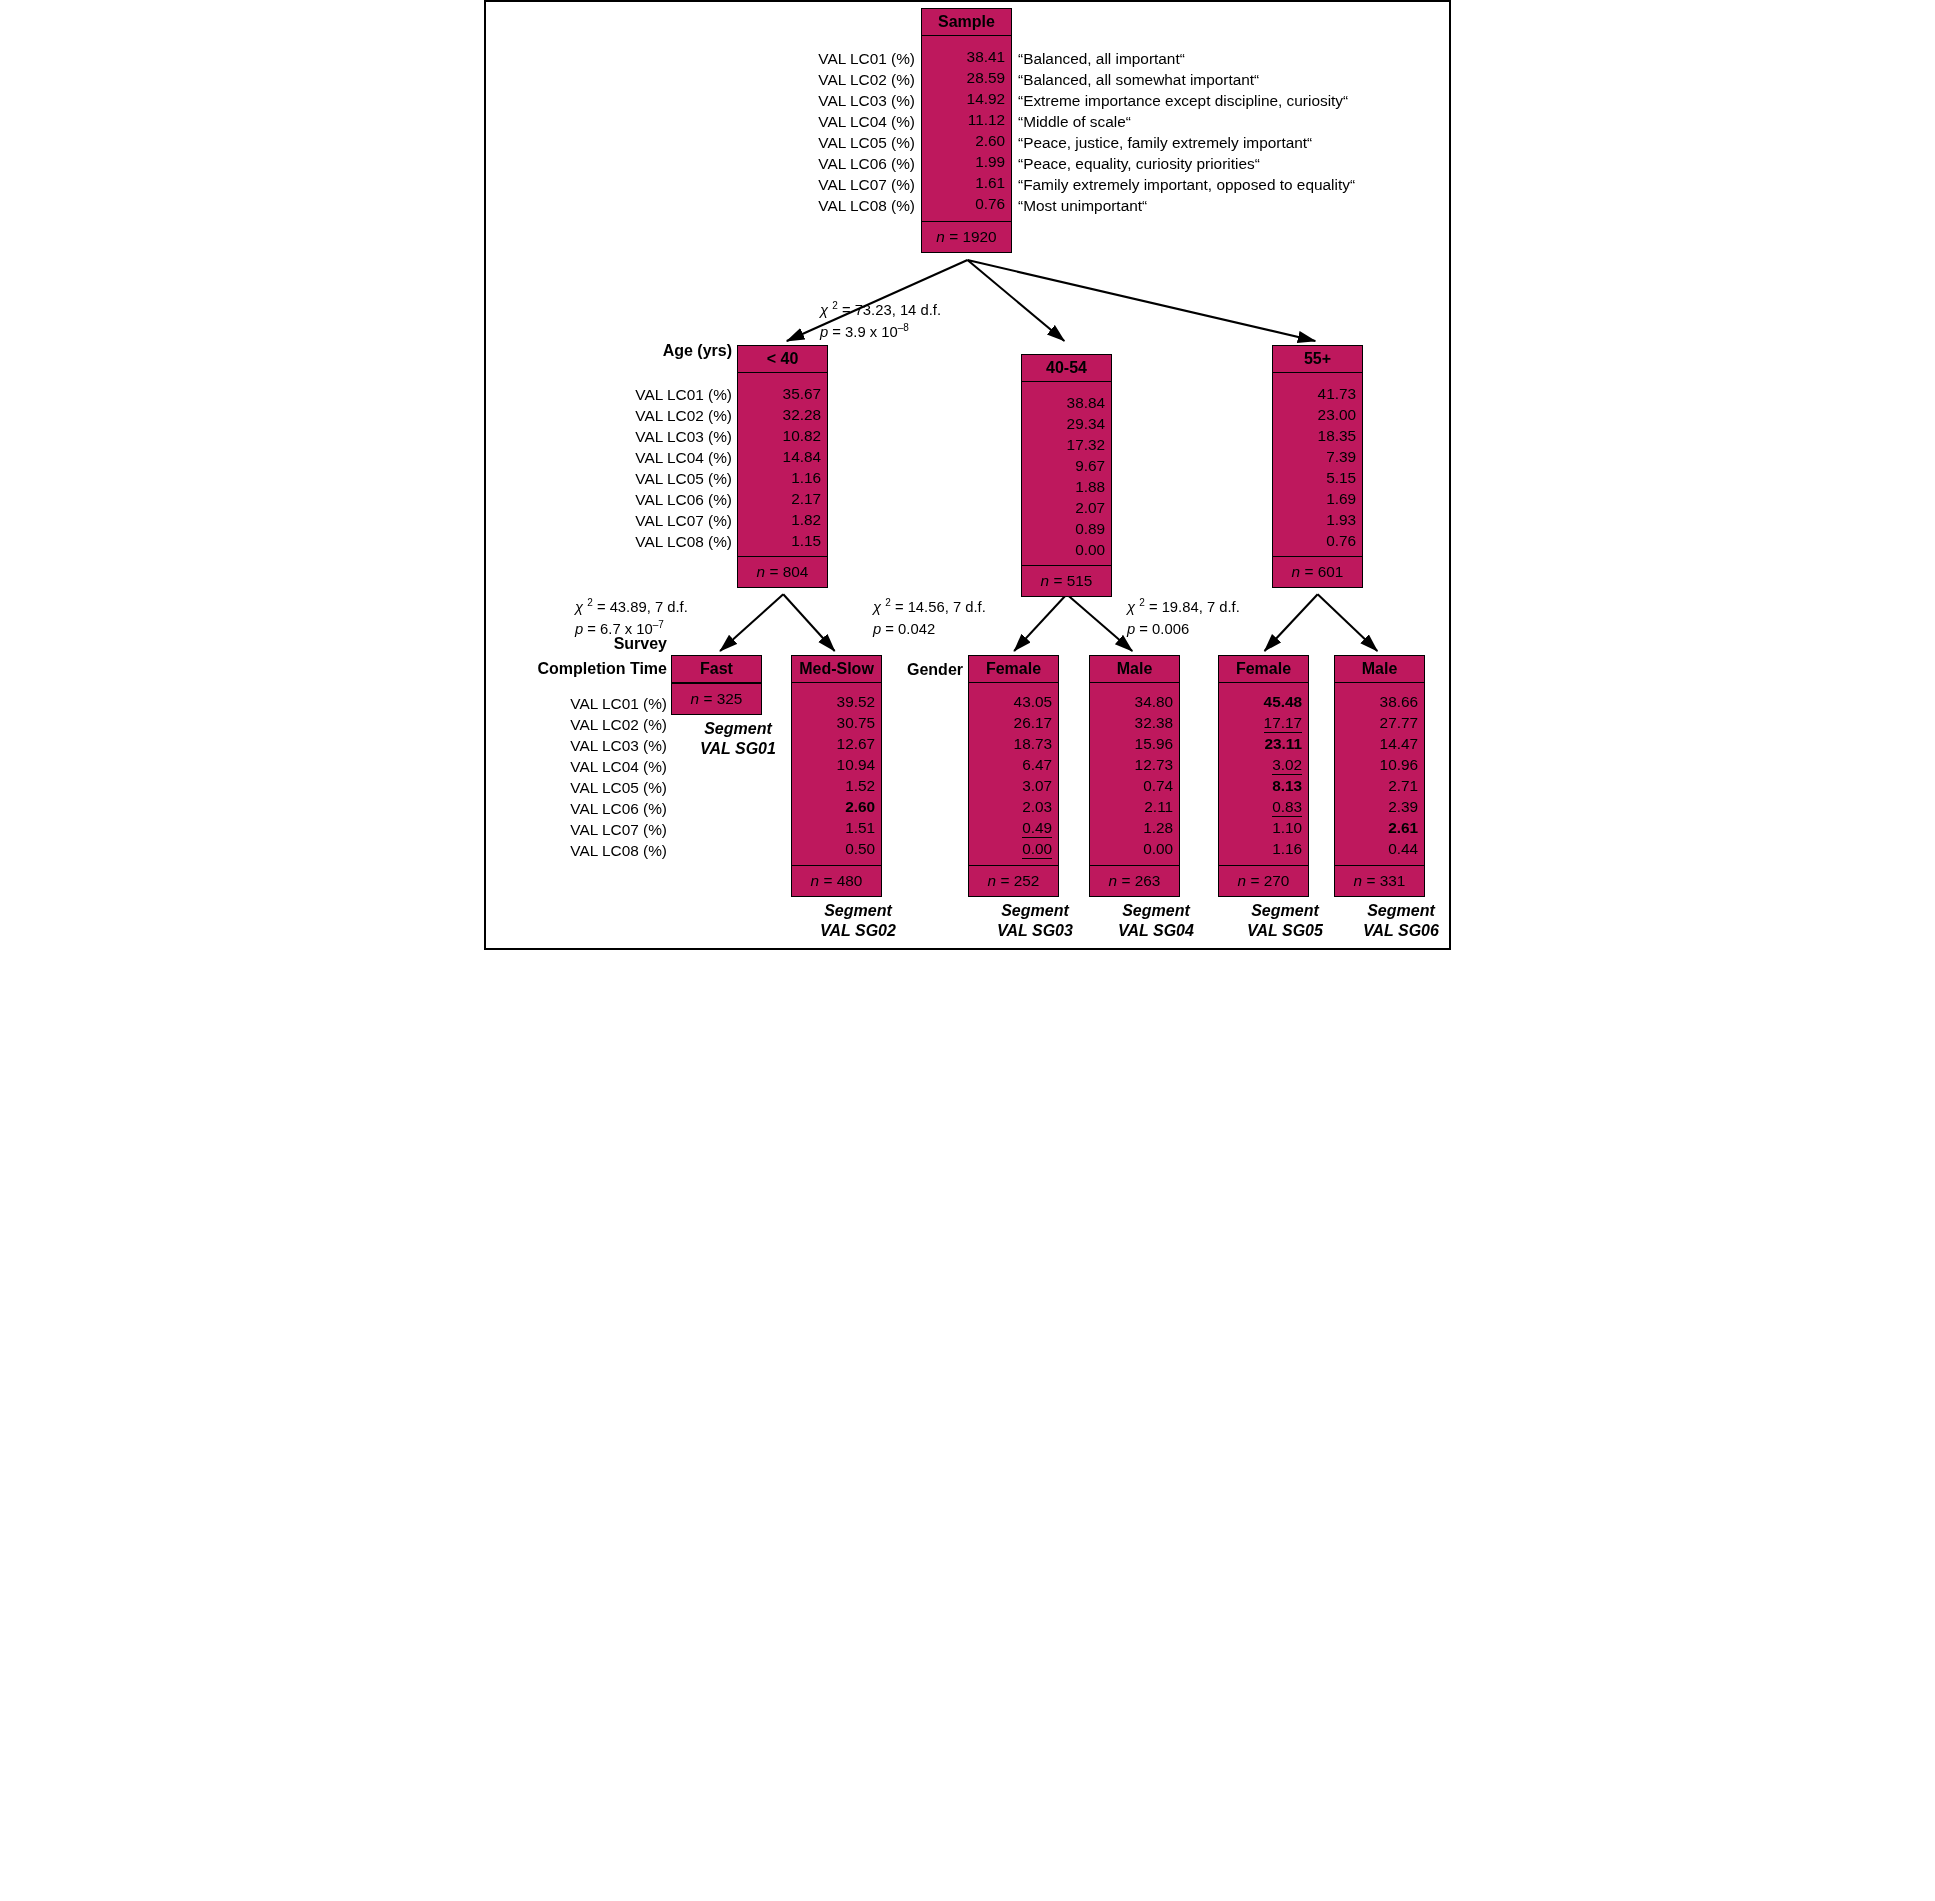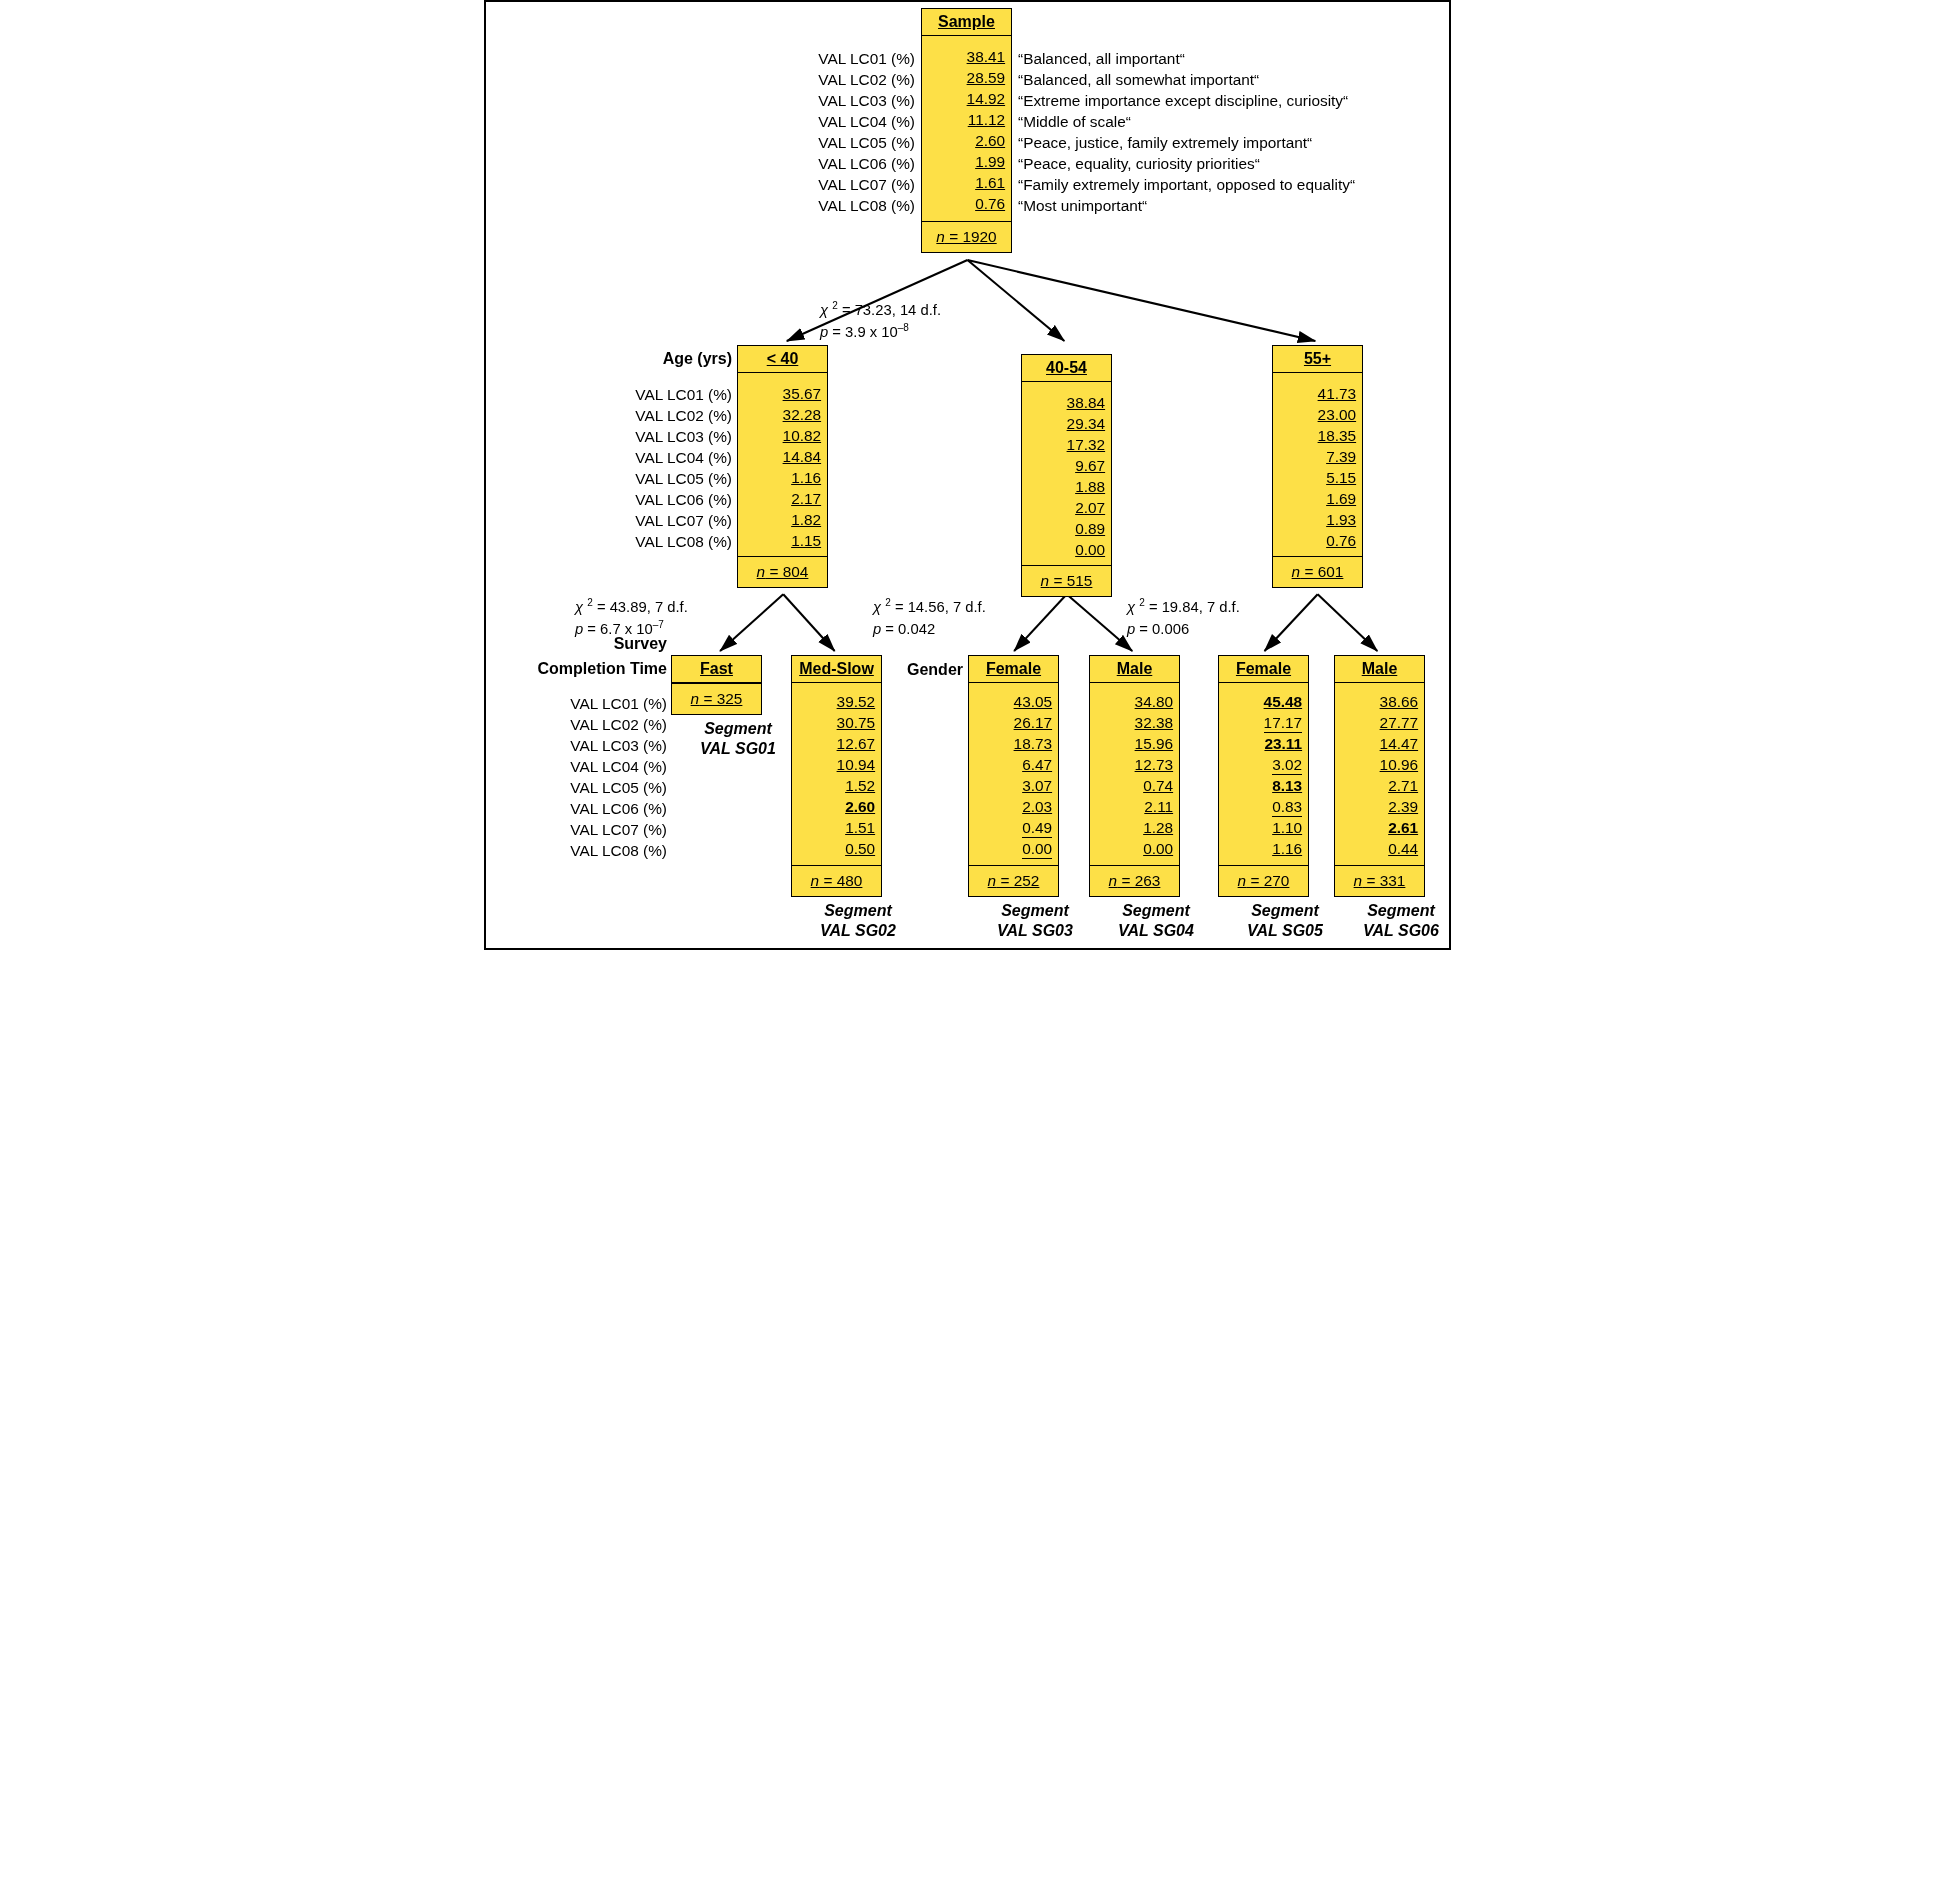--- a/index.html
+++ b/index.html
@@ -7,21 +7,21 @@
     position:relative;
     width:963px;height:946px;
     border:2.4px solid #000;
     margin:0 auto;
     background:#fff;
     color:#000;
     font-family:"Liberation Sans", sans-serif;
     overflow:hidden;
   }
   .node{position:absolute;}
-  .box{border:1.8px solid #000;background:#fde047;width:89px;box-sizing:content-box;text-decoration:underline;}
+  .box{border:1.8px solid #000;background:#be185d;width:89px;box-sizing:content-box;}
   .hdr{height:26px;line-height:26px;text-align:center;font-weight:bold;font-size:16px;border-bottom:1.8px solid #000;white-space:nowrap;}
   .bd{padding:9.5px 5.9px 5.9px;text-align:right;font-size:15.4px;}
   .root-node .bd{padding:10.6px 5.9px 7px;}
   .lvl3 .bd{padding:8.3px 5.9px 5.9px;}
   .vr{height:21px;line-height:21px;white-space:nowrap;}
   .nr{height:29.5px;line-height:29.5px;text-align:center;border-top:1.8px solid #000;font-size:15.4px;white-space:nowrap;}
   .nr i{font-style:italic;}
   .stack{position:absolute;font-size:15.4px;}
   .stack > div{height:21px;line-height:21px;white-space:nowrap;}
   .labels{text-align:right;}
@@ -98,21 +98,21 @@
       <div class="drow">“Peace, equality, curiosity priorities“</div>
       <div class="drow">“Family extremely important, opposed to equality“</div>
       <div class="drow">“Most unimportant“</div>
     </div>
 
   <div class="split" style="left:334px;top:295px;width:248px">
     <div><i>χ </i><sup>2</sup><span> = 73.23, 14 d.f.</span></div>
     <div><i>p</i><span> = 3.9 x 10</span><sup>–8</sup></div>
   </div>
 
-  <div class="axis" style="left:59px;top:344px;width:187px;line-height:26px">Age (yrs)</div>
+  <div class="axis" style="left:59px;top:336px;width:187px;line-height:26px">Age (yrs)</div>
 
   <div class="stack labels" style="left:0px;top:382px;width:246px">
       <div class="lrow">VAL LC01 (%)</div>
       <div class="lrow">VAL LC02 (%)</div>
       <div class="lrow">VAL LC03 (%)</div>
       <div class="lrow">VAL LC04 (%)</div>
       <div class="lrow">VAL LC05 (%)</div>
       <div class="lrow">VAL LC06 (%)</div>
       <div class="lrow">VAL LC07 (%)</div>
       <div class="lrow">VAL LC08 (%)</div>

